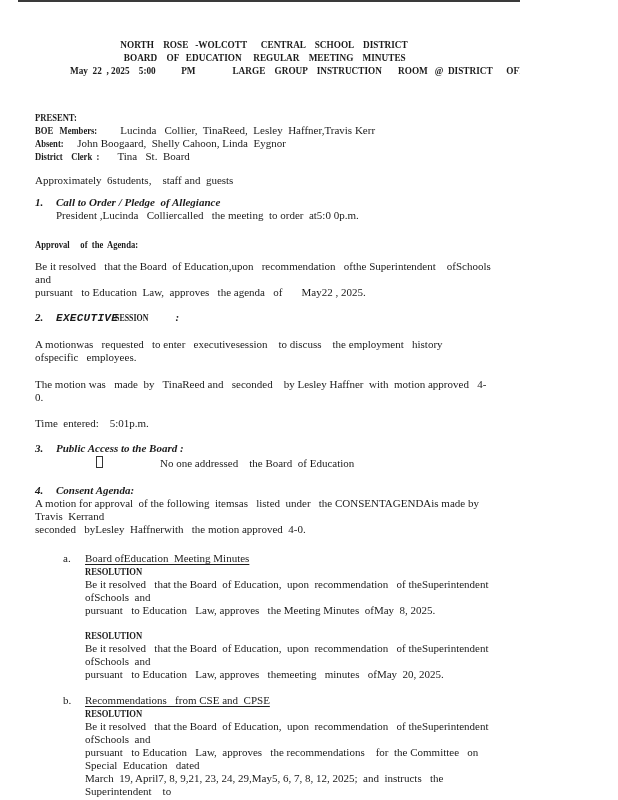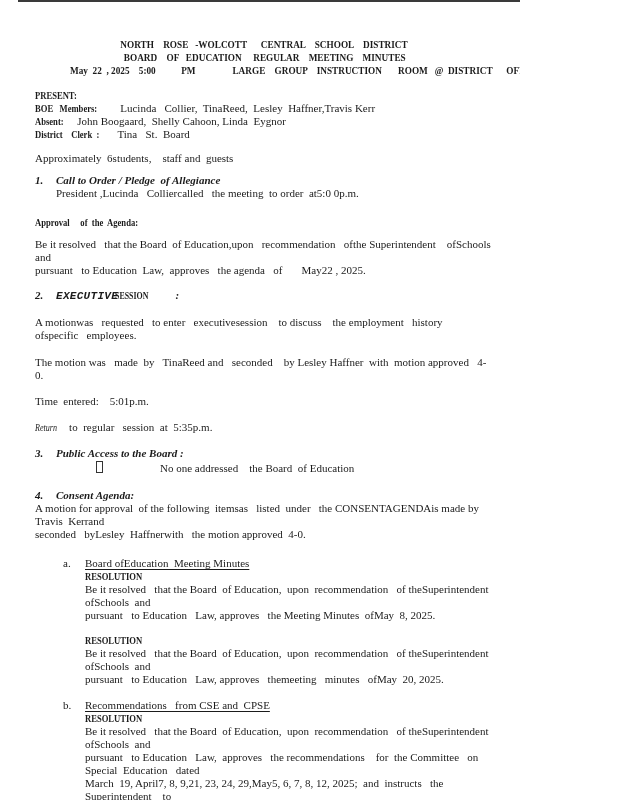--- a/index.html
+++ b/index.html
@@ -94,21 +94,21 @@
   <div class="hdr-c">
     <span>NORTH    ROSE   -WOLCOTT      CENTRAL    SCHOOL    DISTRICT</span>
   </div>
   <div class="hdr-c">
     <span>BOARD    OF   EDUCATION     REGULAR    MEETING    MINUTES</span>
   </div>
   <div class="hdr-l">
     <span>May  22  , 2025    5:00           PM                LARGE    GROUP    INSTRUCTION       ROOM   @  DISTRICT      OFFICE</span>
   </div>
 
-  <div style="margin-top:12px;">
+  <div style="margin-top:34px;">
     <div class="att-row">
       <span class="cond">PRESENT:</span>
     </div>
     <div class="att-row">
       <span class="cond">BOE   Members:</span><span class="val t">  Lucinda   Collier,  TinaReed,  Lesley  Haffner,Travis Kerr</span>
     </div>
     <div class="att-row">
       <span class="cond">Absent:</span><span class="val t">  John Boogaard,  Shelly Cahoon, Linda  Eygnor</span>
     </div>
     <div class="att-row">
@@ -136,23 +136,20 @@
 pursuant   to Education  Law,  approves   the agenda   of       May22 , 2025.</div>
 
   <div style="margin-top:12px;">
     <div class="sec-head">
       <span class="num">2.</span>
       <span><span class="exe-a">EXECUTIVE</span><span class="exe-b">SESSION</span><span class="exe-colon">:</span></span>
     </div>
     <div class="t" style="margin-top:13px;">A motionwas   requested   to enter   executivesession    to discuss    the employment   history   ofspecific   employees.</div>
     <div class="t" style="margin-top:14px;">The motion was   made  by   TinaReed and   seconded    by Lesley Haffner  with  motion approved   4-0.</div>
     <div class="t" style="margin-top:13px;">Time  entered:    5:01p.m.</div>
-    <div style="margin-top:13px;">
-      <span class="ret-word">Return</span><span class="t">   to  regular   session  at  5:35p.m.</span>
-    </div>
   </div>
 
   <div style="margin-top:12px;">
     <div class="sec-head">
       <span class="num">3.</span>
       <span class="t">Public Access to the Board :</span>
     </div>
     <div class="bullet-row">
       <span class="tofu"></span>
       <span class="t">No one addressed    the Board  of Education</span>

